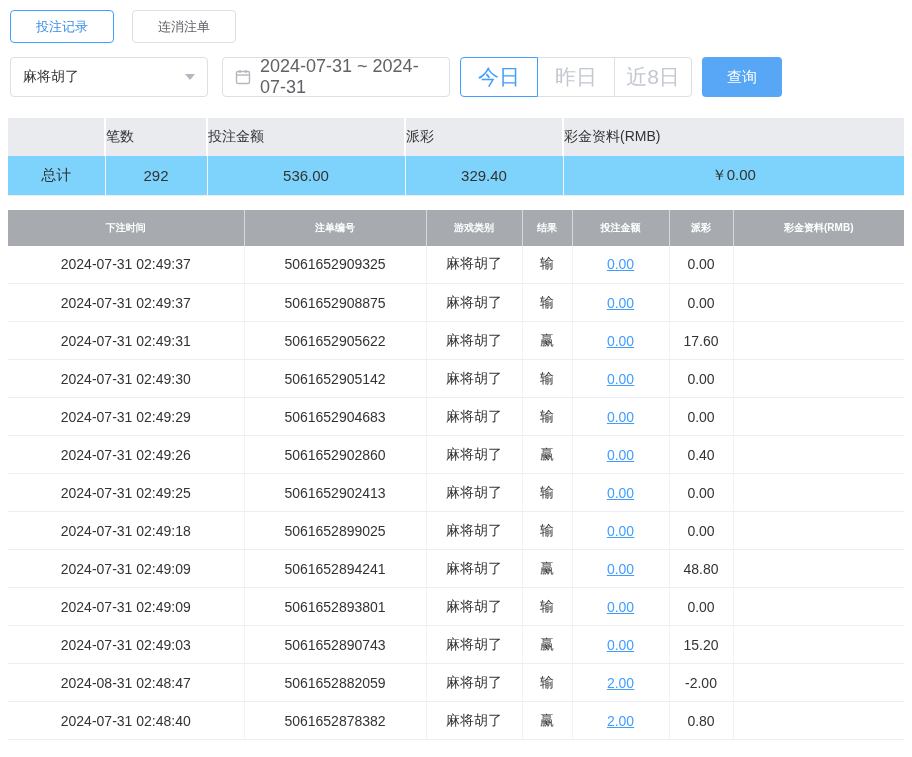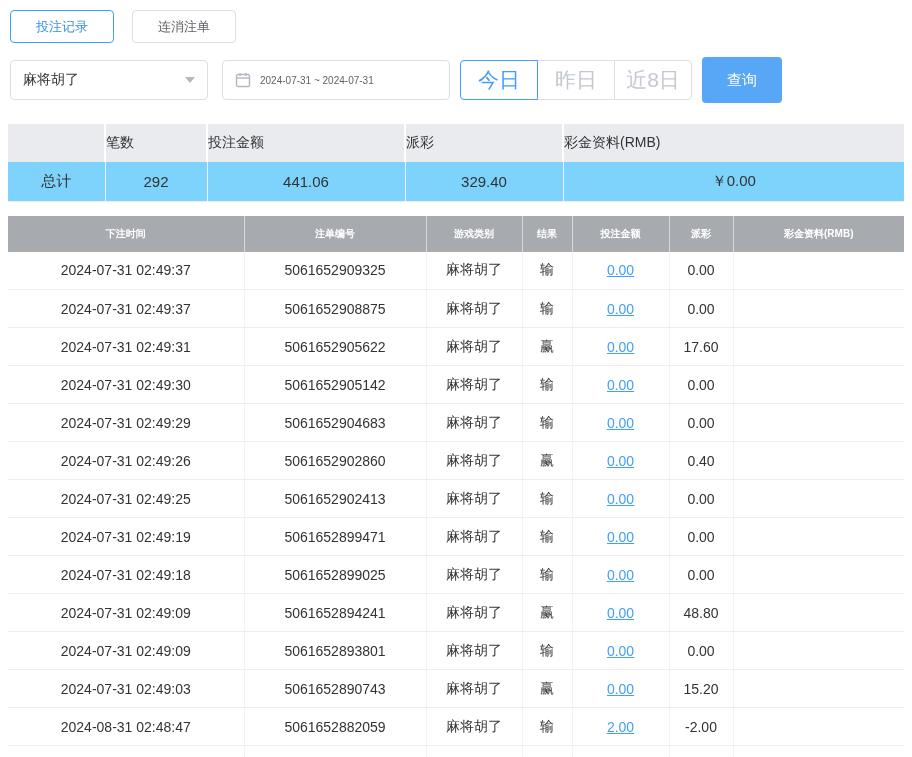--- a/index.html
+++ b/index.html
@@ -28,35 +28,35 @@
     padding: 0 12px; font-size: 14px; color: #333; margin-right: 14px; cursor: pointer;
     background: #fff;
   }
   .chevron {
     width: 0; height: 0; border-left: 5px solid transparent; border-right: 5px solid transparent;
     border-top: 6px solid #b3b7bf;
   }
   .date-box {
     width: 228px; height: 40px; border: 1px solid #dcdfe6; border-radius: 4px;
     display: flex; align-items: center; gap: 9px; padding: 0 12px;
-    font-size: 10px; color: #606266; margin-right: 10px; background: #fff; cursor: text;
+    font-size: 18px; color: #606266; margin-right: 10px; background: #fff; cursor: text;
   }
   .cal-icon { flex: 0 0 auto; display: flex; }
   .quick-group { display: flex; margin-right: 10px; }
   .quick-btn {
     width: 78px; height: 40px; background: #fff; border: 1px solid #dcdfe6;
     font-size: 21px; margin-left: -1px; cursor: pointer; position: relative;
     font-family: inherit;
   }
   .quick-btn:first-child { border-radius: 4px 0 0 4px; margin-left: 0; }
   .quick-btn:last-child { border-radius: 0 4px 4px 0; }
   .quick-btn.active { color: #409eff; border-color: #409eff; z-index: 2; }
   .quick-btn.idle { color: #c3c8d0; }
   .search-btn {
-    width: 80px; height: 46px; background: #58a7f6; color: #fff; border: none;
+    width: 80px; height: 40px; background: #58a7f6; color: #fff; border: none;
     border-radius: 4px; font-size: 15px; cursor: pointer; font-family: inherit;
   }
 
   
   table { border-collapse: collapse; table-layout: fixed; }
   .summary-table { width: 896px; margin-top: 21px; }
   .summary-table th {
     background: #e9ebef; height: 38px; font-size: 14px; font-weight: 400;
     color: #333; text-align: left; border-right: 2px solid #fff;
   }
@@ -135,21 +135,21 @@
         <th>笔数</th>
         <th>投注金额</th>
         <th>派彩</th>
         <th>彩金资料(RMB)</th>
       </tr>
     </thead>
     <tbody>
       <tr>
         <td>总计</td>
         <td>292</td>
-        <td>441.06</td>
+        <td>536.00</td>
         <td>329.40</td>
         <td>￥0.00</td>
       </tr>
     </tbody>
   </table>
 
   <table class="records-table">
     <colgroup>
       <col style="width:236px">
         <col style="width:182px">
@@ -228,29 +228,20 @@
         <tr>
           <td>2024-07-31 02:49:25</td>
           <td>5061652902413</td>
           <td>麻将胡了</td>
           <td>输</td>
           <td><span class="bet-link">0.00</span></td>
           <td>0.00</td>
           <td></td>
         </tr>
         <tr>
-          <td>2024-07-31 02:49:19</td>
-          <td>5061652899471</td>
-          <td>麻将胡了</td>
-          <td>输</td>
-          <td><span class="bet-link">0.00</span></td>
-          <td>0.00</td>
-          <td></td>
-        </tr>
-        <tr>
           <td>2024-07-31 02:49:18</td>
           <td>5061652899025</td>
           <td>麻将胡了</td>
           <td>输</td>
           <td><span class="bet-link">0.00</span></td>
           <td>0.00</td>
           <td></td>
         </tr>
         <tr>
           <td>2024-07-31 02:49:09</td>

